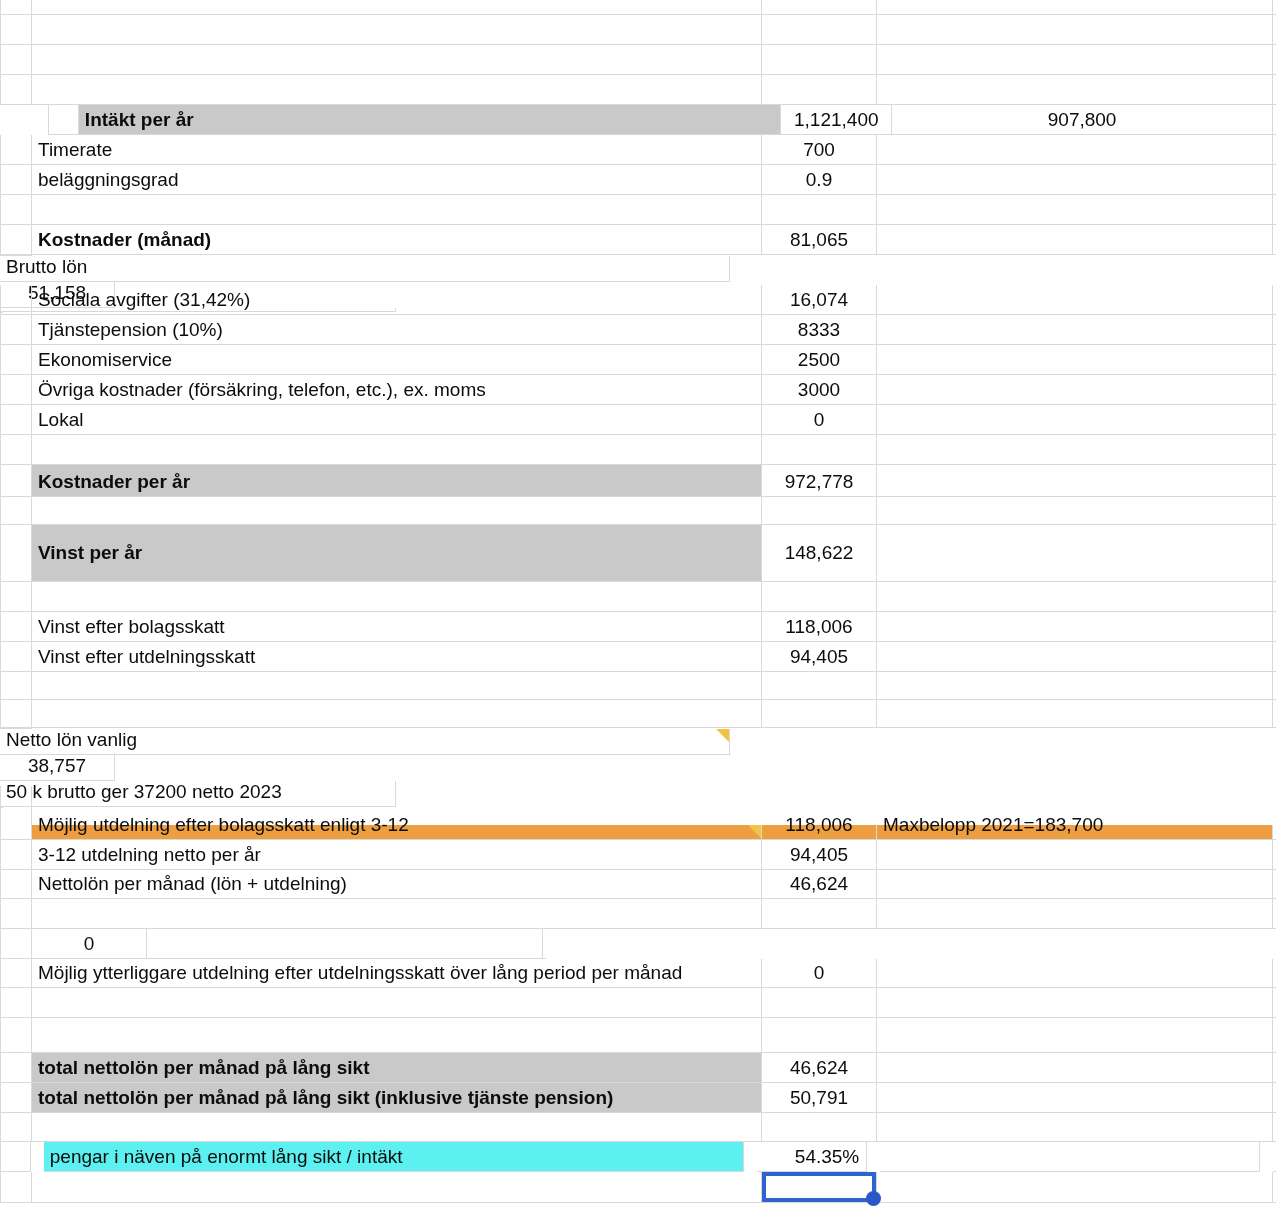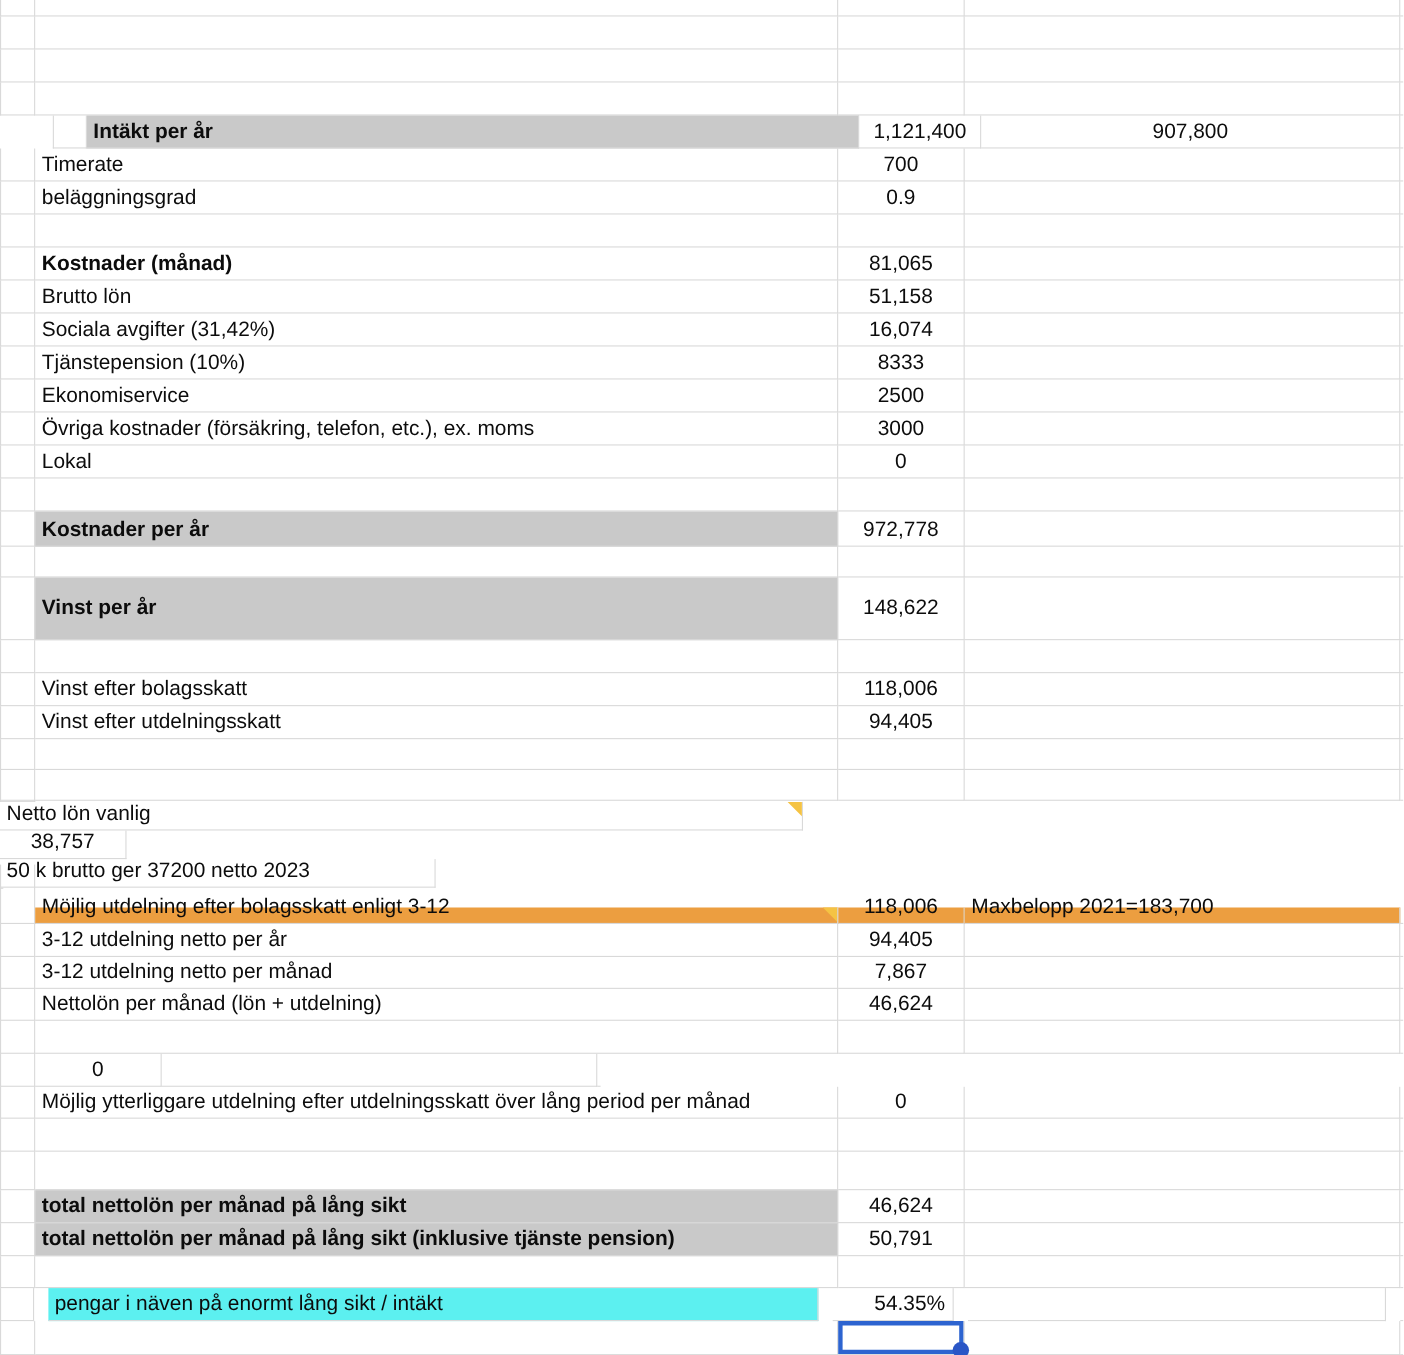--- a/index.html
+++ b/index.html
@@ -98,21 +98,21 @@
       <div class="cell cn"></div>
       <div class="cell ce"></div>
     </div>
     <div class="row" style="height: 30px;">
       <div class="cell ch"></div>
       <div class="cell cl bold">Kostnader (månad)</div>
       <div class="cell cv">81,065</div>
       <div class="cell cn"></div>
       <div class="cell ce"></div>
     </div>
-    <div class="row" style="height: 30px;">
+    <div class="row" style="height: 30px; flex-direction: column;">
       <div class="cell ch"></div>
       <div class="cell cl">Brutto lön</div>
       <div class="cell cv">51,158</div>
       <div class="cell cn"></div>
       <div class="cell ce"></div>
     </div>
     <div class="row" style="height: 30px;">
       <div class="cell ch"></div>
       <div class="cell cl">Sociala avgifter (31,42%)</div>
       <div class="cell cv">16,074</div>
@@ -226,27 +226,20 @@
     </div>
     <div class="row" style="height: 30px;">
       <div class="cell ch"></div>
       <div class="cell cl">3-12 utdelning netto per år</div>
       <div class="cell cv">94,405</div>
       <div class="cell cn"></div>
       <div class="cell ce"></div>
     </div>
     <div class="row" style="height: 29px;">
       <div class="cell ch"></div>
-      <div class="cell cl">3-12 utdelning netto per månad</div>
-      <div class="cell cv">7,867</div>
-      <div class="cell cn"></div>
-      <div class="cell ce"></div>
-    </div>
-    <div class="row" style="height: 29px;">
-      <div class="cell ch"></div>
       <div class="cell cl">Nettolön per månad (lön + utdelning)</div>
       <div class="cell cv">46,624</div>
       <div class="cell cn"></div>
       <div class="cell ce"></div>
     </div>
     <div class="row" style="height: 30px;">
       <div class="cell ch"></div>
       <div class="cell cl"></div>
       <div class="cell cv"></div>
       <div class="cell cn"></div>

